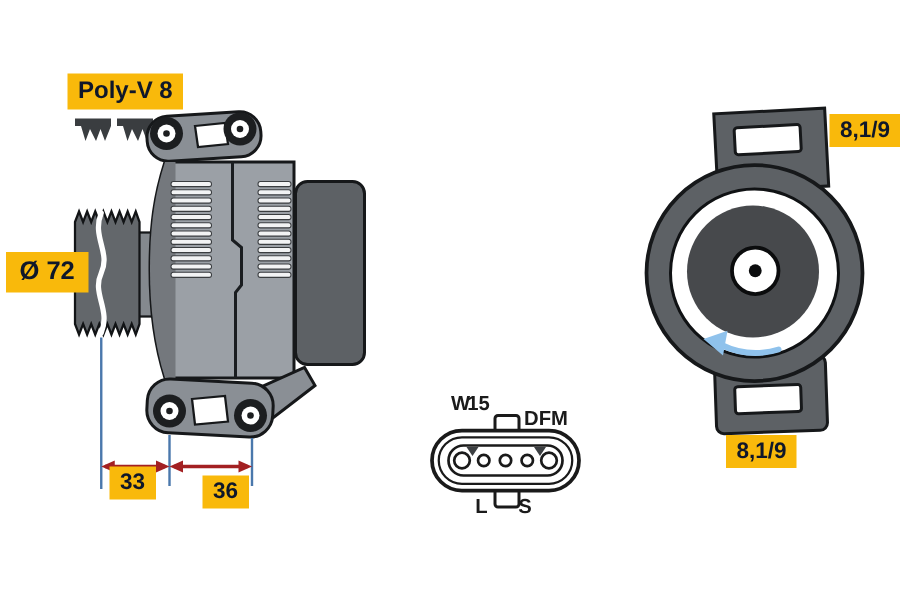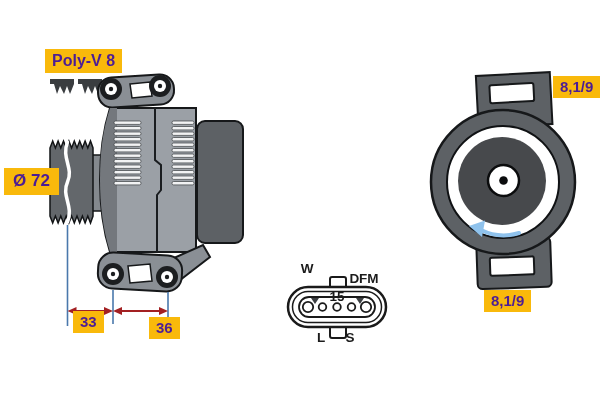--- a/index.html
+++ b/index.html
@@ -1,19 +1,19 @@
 <!DOCTYPE html>
 <html><head>
 <meta charset="utf-8">
 <style>
   html,body{margin:0;padding:0;background:#fff;}
   .stage{position:relative;width:600px;height:400px;background:#ffffff;overflow:hidden;
          font-family:"Liberation Sans",sans-serif;}
   .stage svg{position:absolute;left:0;top:0;}
-  .badge{position:absolute;font-weight:bold;color:#4c1d95;background:#f9b90b;
+  .badge{position:absolute;font-weight:bold;color:#0f172a;background:#f9b90b;
          padding:1px 7px;font-size:15px;line-height:1.35;white-space:nowrap;}
   .badge.big{font-size:16px;}
   .badge.dia{font-size:17px;padding:2px 9px;text-align:right;}
   .badge.blue{background:#bcd8f1;color:#17397c;font-size:15.5px;padding:2px 6px;}
   .pin-label{position:absolute;font-weight:600;font-size:13.5px;color:#1b1b1b;
              text-align:center;line-height:1.1;}
 </style>
 </head>
 <body>
 
@@ -152,23 +152,23 @@
     <circle cx="322.5" cy="307" r="3.8" fill="#fff" stroke="#1a1a1a" stroke-width="1.8"></circle>
     <circle cx="337" cy="307" r="3.8" fill="#fff" stroke="#1a1a1a" stroke-width="1.8"></circle>
     <circle cx="351.5" cy="307" r="3.8" fill="#fff" stroke="#1a1a1a" stroke-width="1.8"></circle>
     <circle cx="366" cy="307" r="5.2" fill="#fff" stroke="#1a1a1a" stroke-width="1.8"></circle>
   </g>
 </svg>
 
 <div class="badge big" style="left:45px;top:49px;">Poly-V 8</div>
 <div class="badge dia" style="left:4px;top:168px;">Ø 72</div>
 <div class="badge" style="left:73px;top:311px;">33</div>
-<div class="badge" style="left:149px;top:317px;">36</div>
+<div class="badge" style="left:135px;top:317px;">36</div>
 <div class="badge" style="left:553px;top:76px;">8,1/9</div>
 <div class="badge" style="left:484px;top:290px;">8,1/9</div>
 
 <div class="pin-label" style="left:296px;top:262px;width:22px;">W</div>
-<div class="pin-label" style="left:326px;top:262px;width:22px;margin-top:28px;">15</div>
+<div class="pin-label" style="left:308px;top:262px;width:22px;">15</div>
 <div class="pin-label" style="left:347px;top:272px;width:34px;">DFM</div>
 <div class="pin-label" style="left:311px;top:331px;width:20px;">L</div>
 <div class="pin-label" style="left:340px;top:331px;width:20px;">S</div>
 
 </div>
 
 </body></html>

